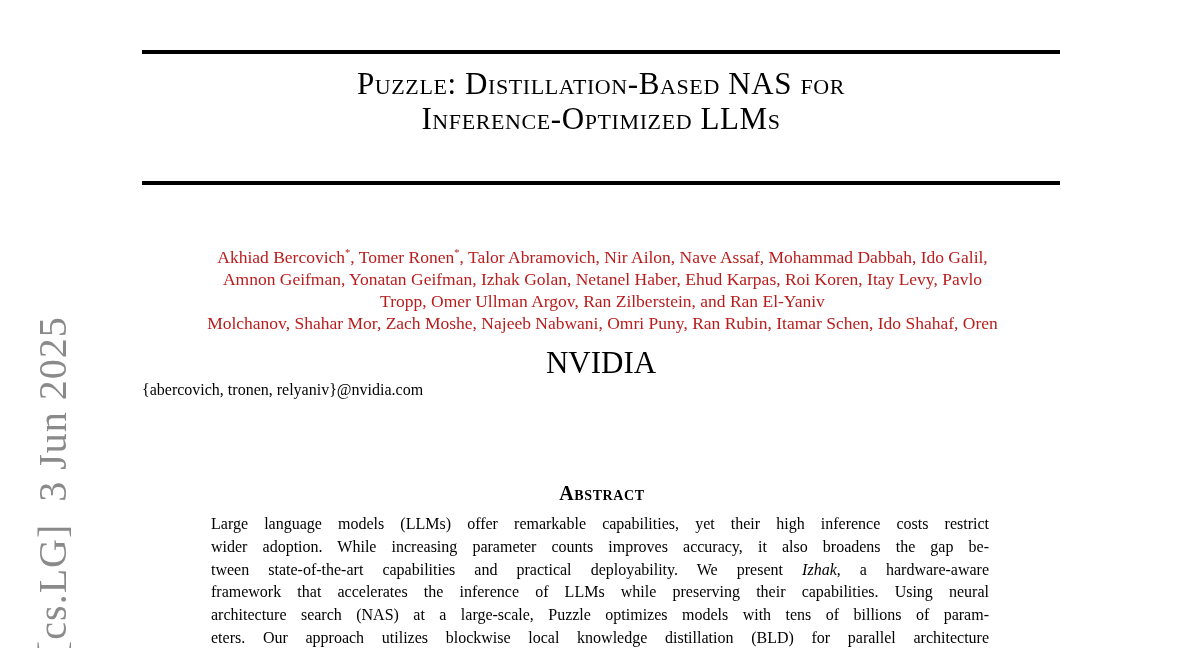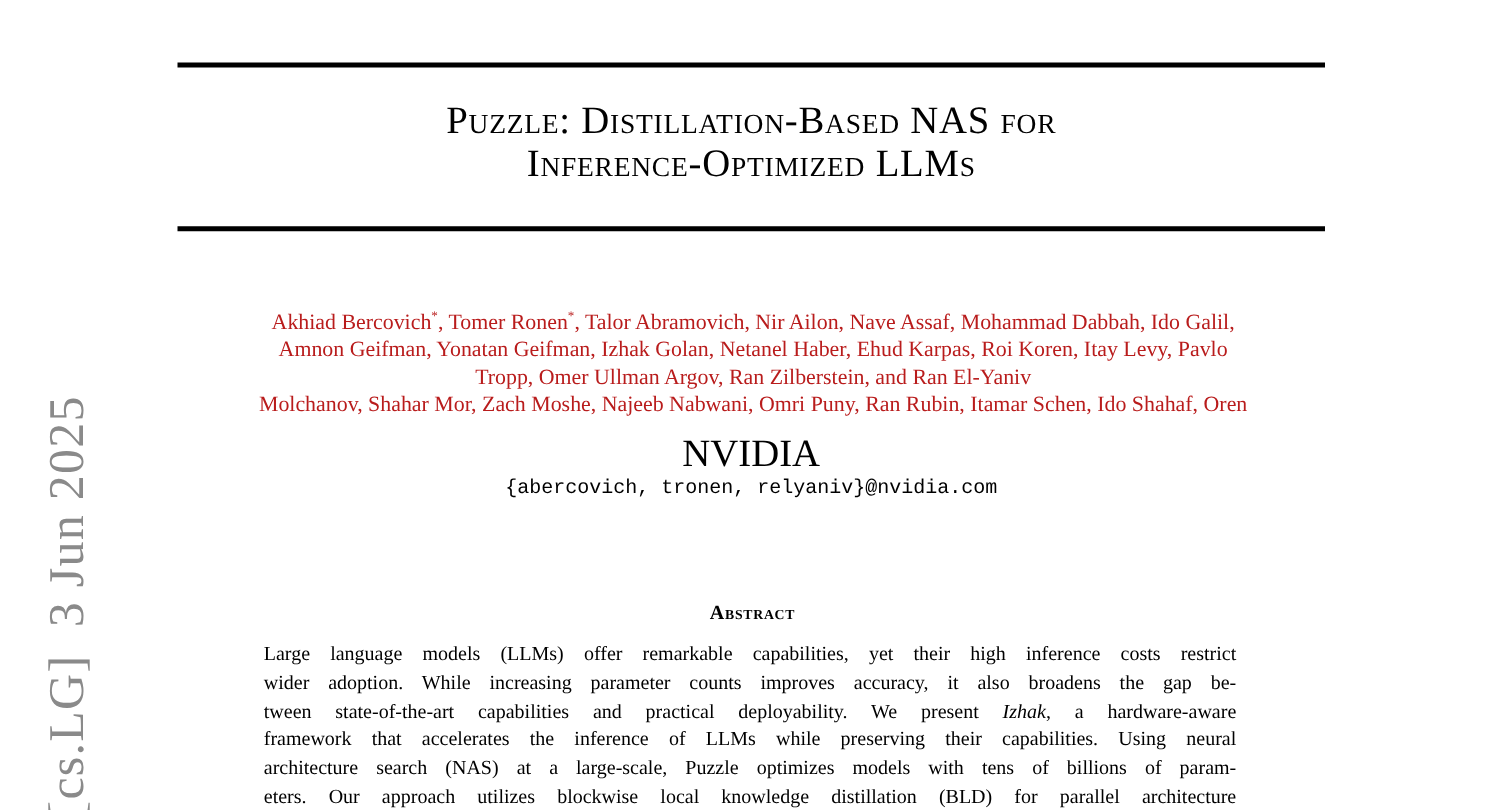--- a/index.html
+++ b/index.html
@@ -25,21 +25,21 @@
     left: 142px;
     width: 918px;
     height: 4px;
     background: var(--rule-color, #000000);
   }
   .rule-top { top: 50px; }
   .rule-bottom { top: 181px; }
   .paper-title {
     position: absolute;
     left: 142px;
-    top: 78px;
+    top: 66px;
     width: 918px;
     text-align: center;
     font-variant: small-caps;
     font-size: 31px;
     line-height: 35px;
     letter-spacing: 0.6px;
     color: #000000;
   }
   .authors-block {
     position: absolute;
@@ -58,34 +58,34 @@
     width: 918px;
     text-align: center;
     font-size: 31px;
     line-height: 28px;
   }
   .affil-email {
     position: absolute;
     left: 142px;
     top: 380px;
     width: 918px;
-    text-align: center;
-    font-family: Liberation Mono, monospace;
+    text-align: left;
+    font-family: Liberation Serif, serif;
     font-size: 16px;
     line-height: 20px;
   }
   .abstract-heading {
     position: absolute;
     left: 142px;
     top: 482px;
     width: 920px;
     text-align: center;
     font-weight: bold;
     font-variant: small-caps;
-    font-size: 16px;
+    font-size: 20px;
     letter-spacing: 0.6px;
   }
   .abstract-body {
     position: absolute;
     left: 211px;
     top: 513px;
     width: 778px;
     font-size: 16px;
     line-height: 22.8px;
   }

